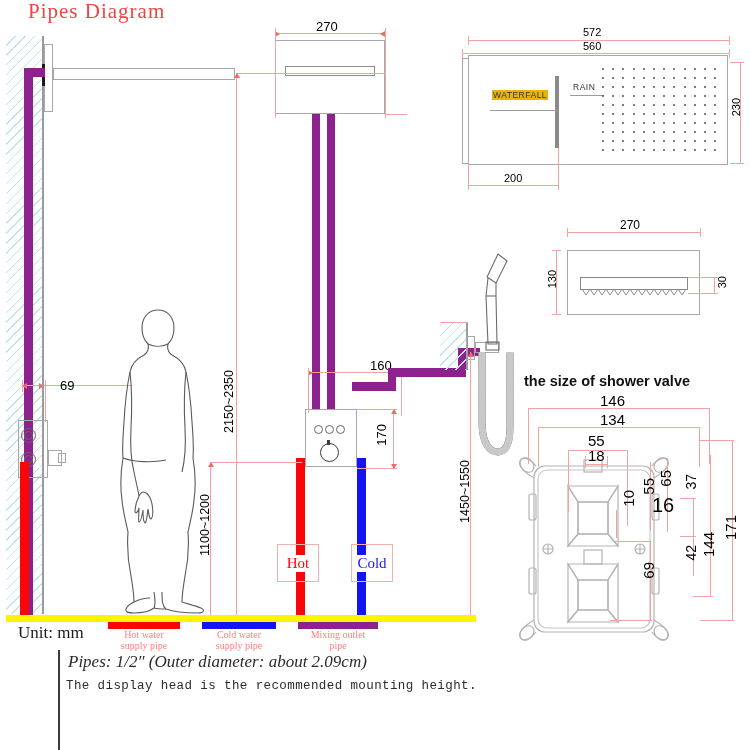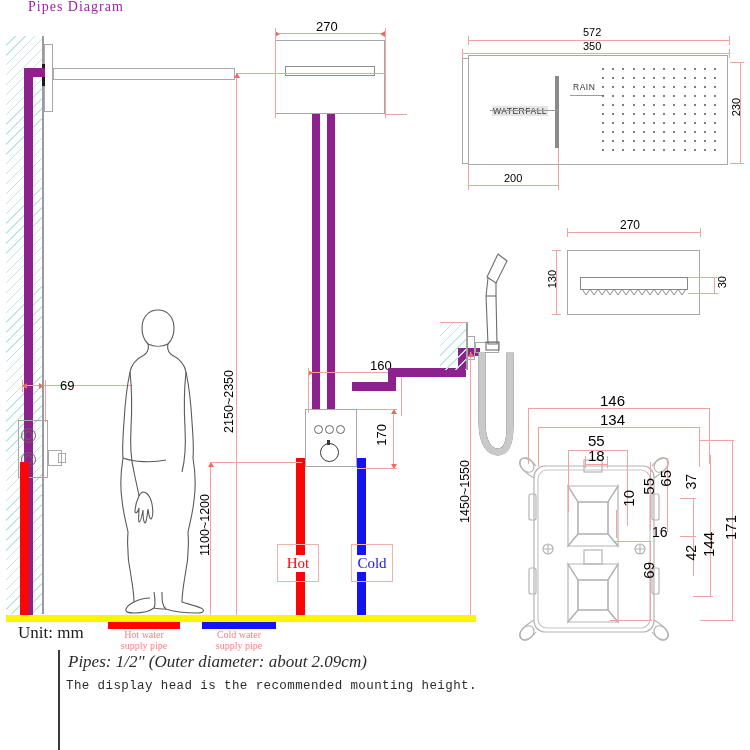--- a/index.html
+++ b/index.html
@@ -8,21 +8,21 @@
   #root{position:relative;width:750px;height:750px;}
   .abs{position:absolute;}
   .dimtxt{color:#000000;font-family:Liberation Sans, sans-serif;white-space:nowrap;}
   .redline{background:#f3a2a2;position:absolute;}
   .grayline{background:#9b9b9b;position:absolute;}
   .boxout{position:absolute;border:1px solid #a8a8a8;box-sizing:border-box;}
   .purple{background:#8d218d;position:absolute;}
   .red{background:#fb0606;position:absolute;}
   .blue{background:#1414f0;position:absolute;}
   .yellow{background:#fdf500;position:absolute;}
-  .title{font-size:14px;color:#a21caf;font-family:"Liberation Serif",serif;letter-spacing:1px;}
+  .title{font-size:21px;color:#ef4444;font-family:"Liberation Serif",serif;letter-spacing:1px;}
   .secthead{font-family:"Liberation Sans",sans-serif;font-weight:bold;font-size:14.5px;color:#111;}
   .legendtxt{color:#fd7f7f;font-family:"Liberation Serif",serif;font-size:10px;
              text-align:center;line-height:11px;}
   .notetxt{font-family:"Liberation Mono",monospace;font-size:12.5px;color:#2b2b2b;
            letter-spacing:.4px;white-space:nowrap;}
   .notebig{font-family:"Liberation Serif",serif;font-size:17px;color:#2b2b2b;white-space:nowrap;}
   .unit{font-family:"Liberation Serif",serif;font-size:17px;color:#1a1a1a;}
   .hatch{background:repeating-linear-gradient(-45deg,
           #bfe6e6 0 1px,rgba(0,0,0,0) 1px 7px);}
   .smalltxt{font-family:"Liberation Sans",sans-serif;font-size:8.5px;color:#333;letter-spacing:.5px;}
@@ -197,21 +197,21 @@
   <div class="redline" style="left:408px;top:620px;width:64px;height:1px;"></div>
   <div class="abs dimtxt vtext" style="left:458px;top:460px;font-size:12.5px;">1450~1550</div>
 
   <div class="yellow" style="left:6px;top:615px;width:470px;height:7px;"></div>
 
 
   <div class="boxout" style="left:468px;top:55px;width:260px;height:110px;"></div>
   <div class="boxout" style="left:462px;top:58px;width:7px;height:106px;"></div>
   <div class="abs" style="left:555px;top:76px;width:4px;height:72px;background:#8a8a8a;"></div>
 
-  <div class="abs smalltxt" style="left:492px;top:106px;background:#e5e5e5;padding:0 1px;">WATERFALL</div>
+  <div class="abs smalltxt" style="left:492px;top:90px;background:#eab308;padding:0 1px;">WATERFALL</div>
   <div class="grayline" style="left:490px;top:110px;width:68px;height:1px;"></div>
   <div class="abs smalltxt" style="left:572px;top:82px;background:#fff;padding:0 1px;">RAIN</div>
   <div class="grayline" style="left:570px;top:95px;width:34px;height:1px;"></div>
 
   <div class="abs" style="left:602px;top:68px;width:118px;height:87px;">
       <div class="dot" style="left: 0px; top: 0px;"></div>
       <div class="dot" style="left: 10.2px; top: 0px;"></div>
       <div class="dot" style="left: 20.4px; top: 0px;"></div>
       <div class="dot" style="left: 30.6px; top: 0px;"></div>
       <div class="dot" style="left: 40.8px; top: 0px;"></div>
@@ -333,21 +333,21 @@
     </div>
 
   <div class="redline" style="left:468px;top:40px;width:262px;height:1px;"></div>
   <div class="redline" style="left:468px;top:36px;width:1px;height:9px;"></div>
   <div class="redline" style="left:729px;top:36px;width:1px;height:9px;"></div>
   <div class="abs dimtxt" style="left:583px;top:26px;font-size:11px;">572</div>
 
   <div class="redline" style="left:462px;top:53px;width:268px;height:1px;"></div>
   <div class="redline" style="left:462px;top:49px;width:1px;height:9px;"></div>
   <div class="redline" style="left:729px;top:49px;width:1px;height:9px;"></div>
-  <div class="abs dimtxt" style="left:583px;top:40px;font-size:11px;">350</div>
+  <div class="abs dimtxt" style="left:583px;top:40px;font-size:11px;">560</div>
 
   <div class="redline" style="left:740px;top:62px;width:1px;height:102px;"></div>
   <div class="redline" style="left:730px;top:62px;width:14px;height:1px;"></div>
   <div class="redline" style="left:730px;top:163px;width:14px;height:1px;"></div>
   <div class="abs dimtxt vtext" style="left:730px;top:98px;font-size:11px;">230</div>
 
   <div class="redline" style="left:468px;top:185px;width:90px;height:1px;"></div>
   <div class="redline" style="left:468px;top:164px;width:1px;height:26px;"></div>
   <div class="redline" style="left:558px;top:148px;width:1px;height:42px;"></div>
   <div class="abs dimtxt" style="left:504px;top:172px;font-size:11px;">200</div>
@@ -368,20 +368,21 @@
   <div class="redline" style="left:556px;top:250px;width:1px;height:65px;"></div>
   <div class="redline" style="left:552px;top:250px;width:9px;height:1px;"></div>
   <div class="redline" style="left:552px;top:314px;width:9px;height:1px;"></div>
   <div class="abs dimtxt vtext" style="left:546px;top:270px;font-size:11px;">130</div>
 
   <div class="redline" style="left:714px;top:277px;width:1px;height:17px;"></div>
   <div class="redline" style="left:688px;top:277px;width:30px;height:1px;"></div>
   <div class="redline" style="left:688px;top:293px;width:30px;height:1px;"></div>
   <div class="abs dimtxt vtext" style="left:716px;top:276px;font-size:11px;">30</div>
 
+  <div class="abs secthead" style="left:524px;top:373px;">the size of shower valve</div>
 
   <svg class="abs" style="left:512px;top:452px;" width="190" height="195" viewBox="0 0 190 195">
     <g fill="none" stroke="#b4b4b4" stroke-width="1.2">
 
       <rect x="22" y="14" width="120" height="166" rx="11" ry="11"></rect>
       <rect x="26" y="18" width="112" height="158" rx="9" ry="9" stroke="#c6c6c6"></rect>
 
       <path d="M22 26 C12 20 6 14 8 9 C10 4 18 6 24 14"></path>
       <path d="M142 26 C152 20 158 14 156 9 C154 4 146 6 140 14"></path>
       <path d="M22 168 C12 174 6 180 8 185 C10 190 18 188 24 180"></path>
@@ -442,21 +443,21 @@
   <div class="redline" style="left:650px;top:462px;width:1px;height:68px;"></div>
   <div class="abs dimtxt vtext" style="left:640px;top:478px;font-size:15px;">55</div>
 
   <div class="redline" style="left:667px;top:458px;width:1px;height:74px;"></div>
   <div class="abs dimtxt vtext" style="left:657px;top:470px;font-size:15px;">65</div>
 
   <div class="abs dimtxt vtext" style="left:620px;top:490px;font-size:15px;">10</div>
   <div class="redline" style="left:616px;top:510px;width:1px;height:28px;"></div>
 
   <div class="redline" style="left:614px;top:541px;width:36px;height:1px;"></div>
-  <div class="abs dimtxt" style="left:652px;top:524px;font-size:14px;">16</div>
+  <div class="abs dimtxt" style="left:652px;top:494px;font-size:20px;">16</div>
 
   <div class="redline" style="left:693px;top:498px;width:1px;height:38px;"></div>
   <div class="redline" style="left:680px;top:498px;width:16px;height:1px;"></div>
   <div class="redline" style="left:680px;top:536px;width:16px;height:1px;"></div>
   <div class="abs dimtxt vtext" style="left:683px;top:474px;font-size:14px;">37</div>
 
   <div class="redline" style="left:693px;top:536px;width:1px;height:40px;"></div>
   <div class="abs dimtxt vtext" style="left:683px;top:545px;font-size:14px;">42</div>
 
   <div class="redline" style="left:710px;top:455px;width:1px;height:142px;"></div>
@@ -479,18 +480,23 @@
     <div class="legendtxt">Hot water</div>
     <div class="legendtxt">supply pipe</div>
   </div>
 
   <div class="abs" style="left:196px;top:622px;width:86px;">
     <div style="height:7px;background:#1414f0;margin:0 6px;"></div>
     <div class="legendtxt">Cold water</div>
     <div class="legendtxt">supply pipe</div>
   </div>
 
+  <div class="abs" style="left:292px;top:622px;width:92px;">
+    <div style="height:7px;background:#8d218d;margin:0 6px;"></div>
+    <div class="legendtxt">Mixing outlet</div>
+    <div class="legendtxt">pipe</div>
+  </div>
 
   <div class="abs" style="left:58px;top:650px;width:1.5px;height:100px;background:#3a3a3a;"></div>
   <div class="abs notebig" style="left:68px;top:652px;font-style:italic;">Pipes:      1/2″ (Outer diameter: about 2.09cm)</div>
   <div class="abs notetxt" style="left:66px;top:679px;">The display head is the recommended mounting height.</div>
 
 </div>
 
 </body></html>

